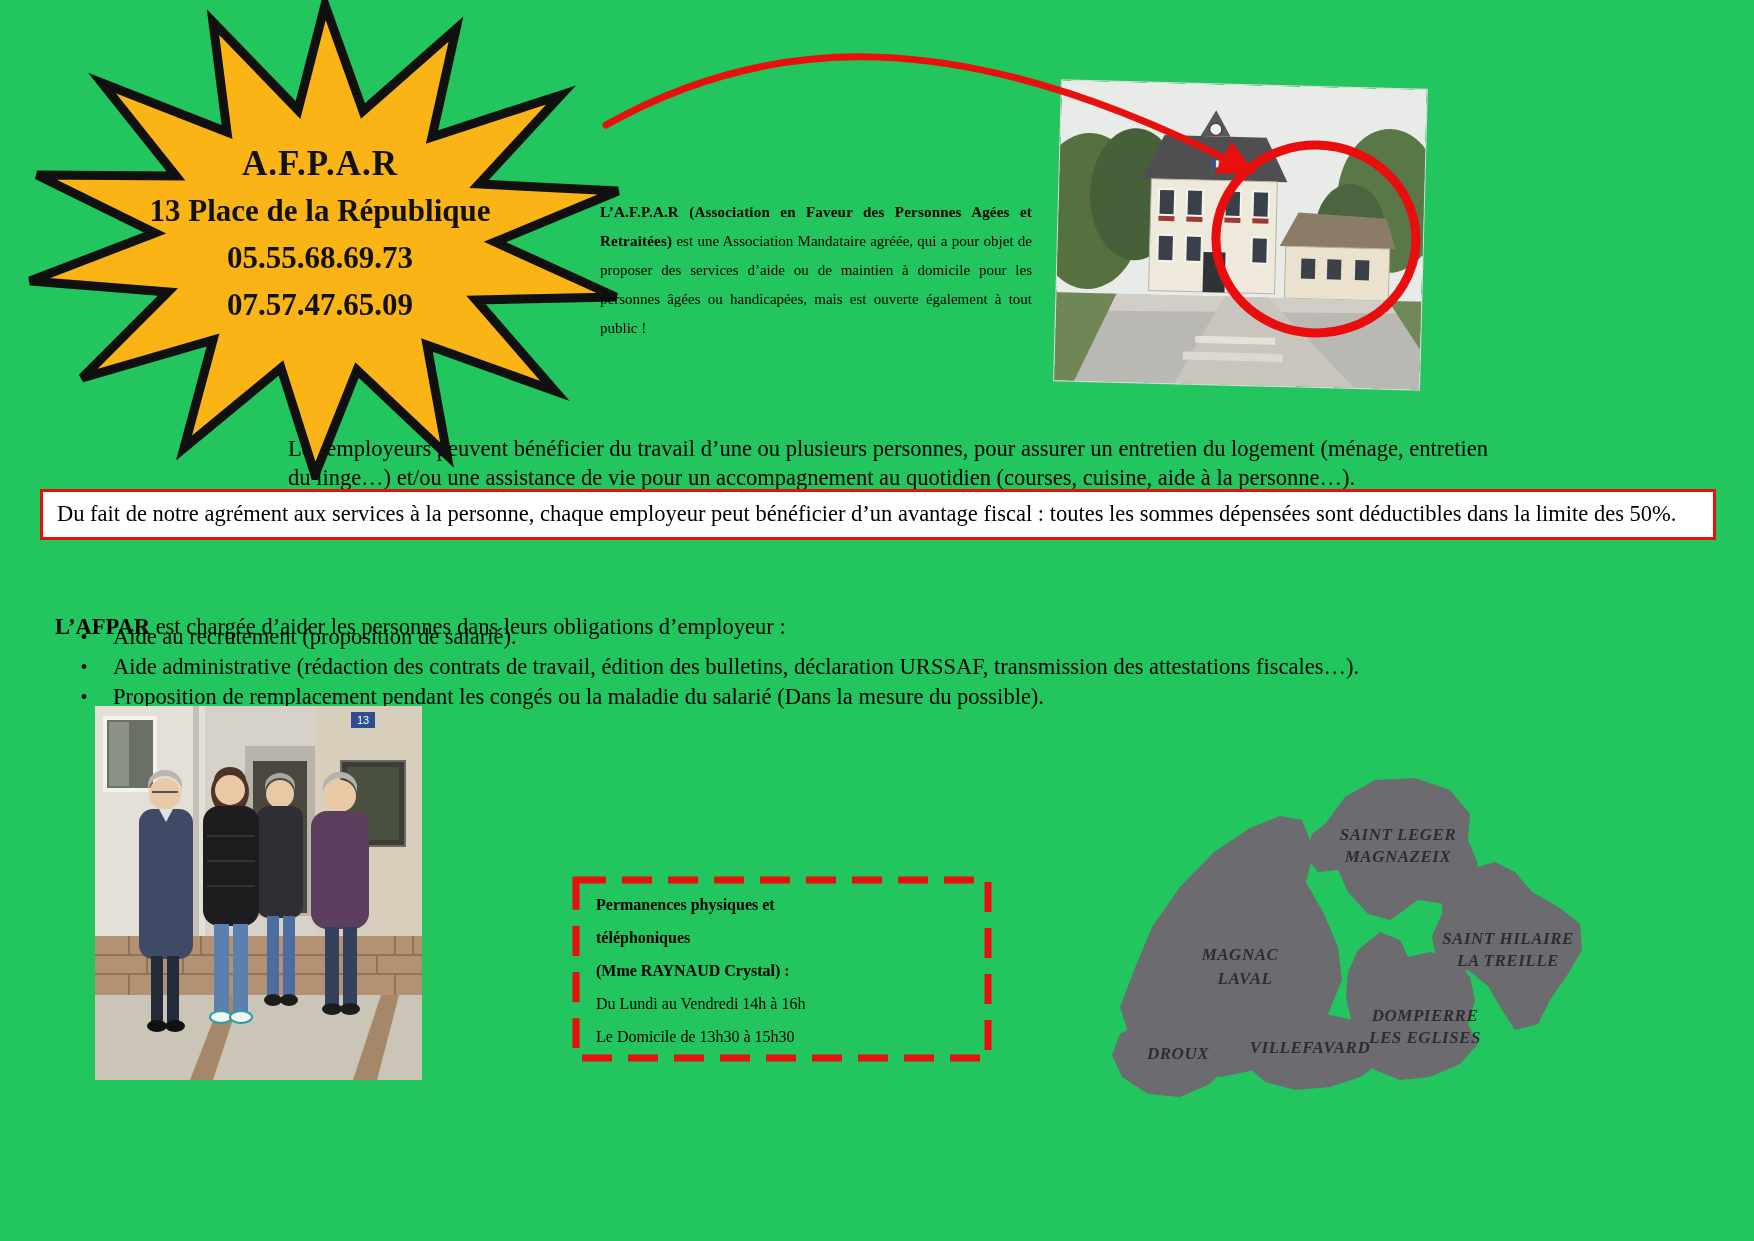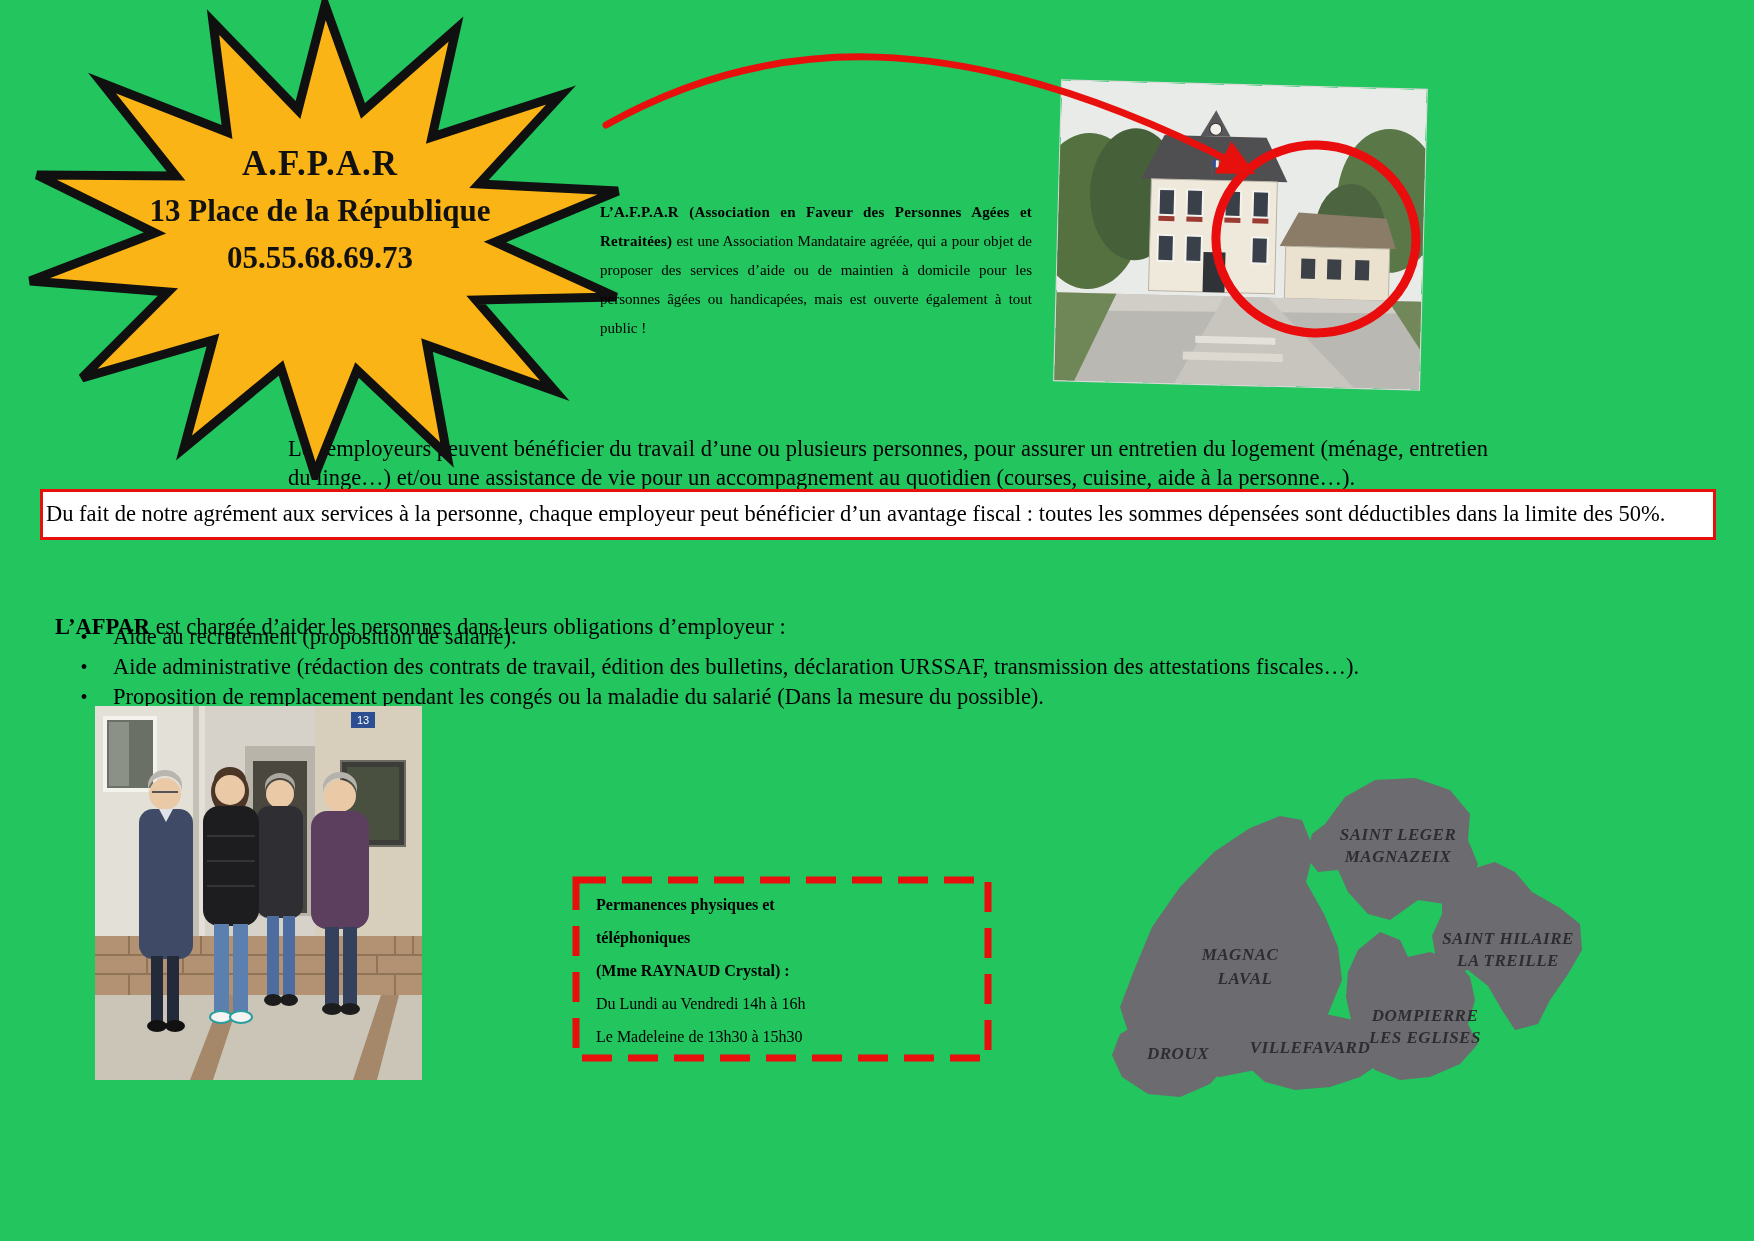--- a/index.html
+++ b/index.html
@@ -31,21 +31,21 @@
   .intro b{letter-spacing:.2px;}
 
   
   .employers{
     left:288px;top:411px;width:1200px;font-size:22.5px;line-height:29px;text-align:justify;
   }
 
   
   .taxbox{
     left:40px;top:489px;width:1676px;box-sizing:border-box;
-    border:3px solid #e8100c;padding:7px 14px 9px 3px;
+    border:3px solid #e8100c;padding:7px 14px 9px 14px;
     font-size:22.5px;line-height:29px;background:#fff;
   }
 
   
   .duties-lead{left:55px;top:591px;width:1400px;font-size:22.5px;}
   .duties-list{left:55px;top:622px;width:1420px;font-size:22.5px;}
   .bullet-row{display:flex;line-height:30px;}
   .bullet-dot{width:58px;text-align:center;flex:0 0 58px;font-size:20px;}
   .bullet-txt{flex:1;}
 
@@ -77,20 +77,21 @@
 
 <div class="page">
 
   <svg class="abs star-svg" viewBox="0 0 650 480">
     <polygon points="320,5 358,111 451,29 427,137 556,95 474,184 613,191 490,242 611,297 471,300 550,391 422,345 442,455 352,370 310,475 276,368 179,448 208,340 77,378 163,292 25,281 150,233 32,175 171,176 97,83 222,132 208,22 293,110" fill="#fbb415" stroke="#101010" stroke-width="9" stroke-linejoin="miter"></polygon>
   </svg>
   <div class="abs star-text">
     <div class="star-title">A.F.P.A.R</div>
     <div>13 Place de la République</div>
     <div>05.55.68.69.73</div>
+    <div>07.57.47.65.09</div>
   </div>
 
   <svg class="abs photo-building" viewBox="0 0 365 300">
     <rect x="0" y="0" width="365" height="300" fill="#e9ebe8"></rect>
     <ellipse cx="30" cy="130" rx="55" ry="78" fill="#54713f"></ellipse>
     <ellipse cx="76" cy="112" rx="45" ry="66" fill="#46613a"></ellipse>
     <ellipse cx="330" cy="112" rx="52" ry="72" fill="#5a7747"></ellipse>
     <ellipse cx="292" cy="142" rx="35" ry="46" fill="#4c6540"></ellipse>
 
     <polygon points="82,96 228,96 206,52 104,52" fill="#4f4f52"></polygon>
@@ -248,21 +249,21 @@
 
 
   <svg class="abs perm-border" viewBox="0 0 420 186">
     <rect x="4" y="4" width="412" height="178" fill="none" stroke="#e8100c" stroke-width="7" stroke-dasharray="30 16"></rect>
   </svg>
   <div class="abs perm-content">
     <div class="b">Permanences physiques et</div>
     <div class="b">téléphoniques</div>
     <div class="b">(Mme RAYNAUD Crystal) :</div>
     <div>Du Lundi au Vendredi 14h à 16h</div>
-    <div>Le Madeleine de 13h30 à 15h30</div>
+    <div>Le Domicile de 13h30 à 15h30</div>
   </div>
 
   <svg class="abs map-svg" viewBox="0 0 500 360">
     <g fill="#6b6b70">
       <polygon points="235,52 255,25 285,8 325,6 360,18 380,42 378,68 388,92 380,115 355,132 328,128 300,148 278,142 258,120 248,98 228,100 216,85 222,62"></polygon>
       <polygon points="212,48 224,78 216,110 234,142 248,175 252,208 238,242 215,272 180,295 130,305 80,298 42,272 30,235 45,196 62,155 90,115 124,80 160,56 190,44"></polygon>
       <polygon points="352,118 378,98 405,90 425,100 442,120 470,136 490,152 492,178 478,202 460,228 448,252 425,258 412,238 398,214 378,198 360,202 346,186 342,164 352,142"></polygon>
       <polygon points="268,178 290,160 310,168 318,185 340,180 365,188 380,205 385,228 378,252 388,272 370,292 340,305 310,308 285,298 268,278 262,252 256,225 258,200"></polygon>
       <polygon points="30,262 60,245 95,240 125,250 142,268 138,292 120,312 90,325 58,322 32,305 22,283"></polygon>
       <polygon points="150,252 180,240 215,238 250,245 280,252 298,268 292,290 270,305 240,315 205,318 175,310 155,292 146,272"></polygon>

